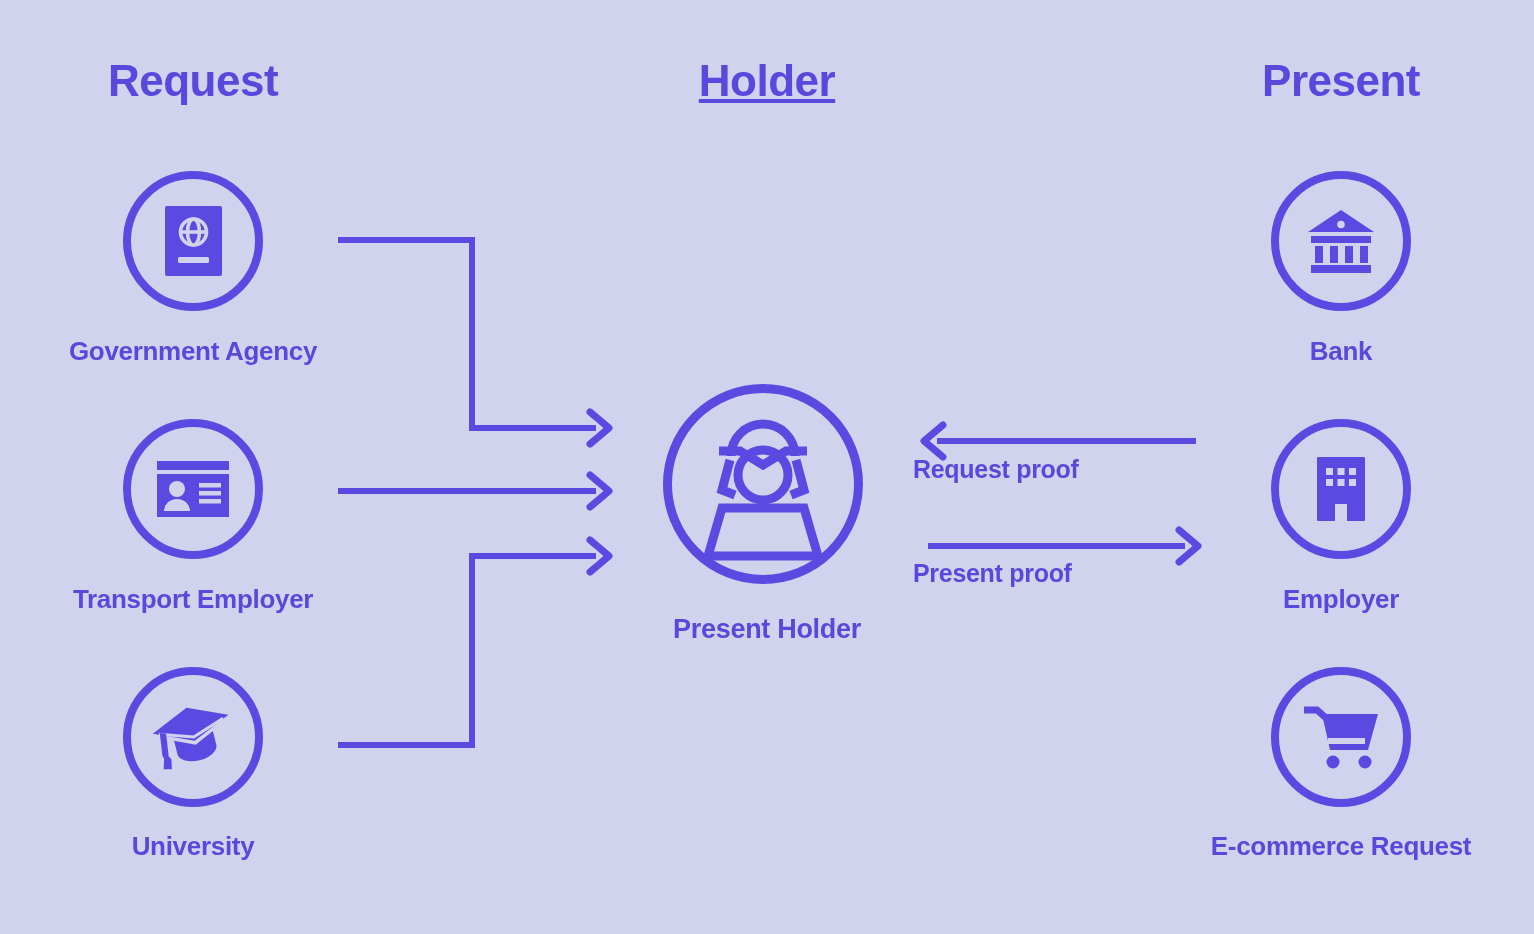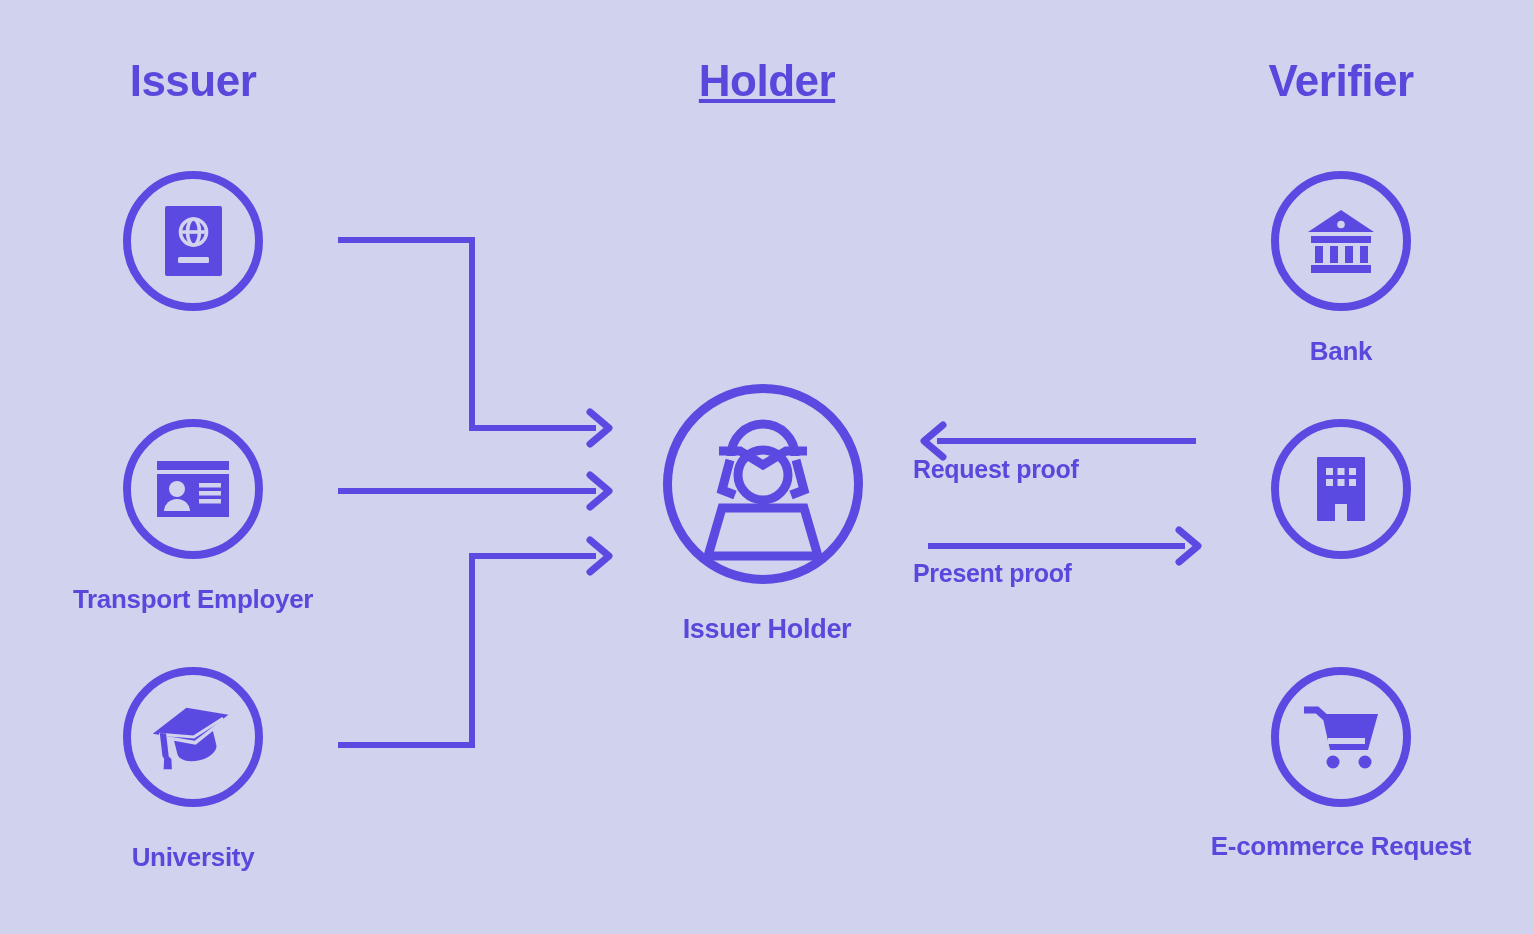--- a/index.html
+++ b/index.html
@@ -47,21 +47,21 @@
     position: absolute;
     width: 380px;
     text-align: center;
     font-size: 26px;
     font-weight: 700;
     letter-spacing: -0.3px;
     color: var(--text, #5848dc);
   }
   #lbl-gov        { left: 3px;    top: 336px; }
   #lbl-transport  { left: 3px;    top: 584px; }
-  #lbl-university { left: 3px;    top: 831px; margin-top: 11px; }
+  #lbl-university { left: 3px;    top: 831px; }
   #lbl-wallet     { left: 577px;  top: 614px; font-size: 27px; }
   #lbl-bank       { left: 1151px; top: 336px; }
   #lbl-employer   { left: 1151px; top: 584px; }
   #lbl-ecommerce  { left: 1151px; top: 831px; }
 
   .flow-label {
     position: absolute;
     width: 300px;
     font-size: 25px;
     font-weight: 700;
@@ -81,23 +81,23 @@
   .sa { stroke: var(--accent, #5b4ae1); fill: none; }
   .sb { stroke: var(--bg, #d1d3ee); fill: none; }
 
   .wallet-icon-svg { margin-top: 12px; }
 </style>
 </head>
 <body>
 
 <div class="stage">
 
-  <div class="col-header" id="hdr-issuer">Issuer</div>
+  <div class="col-header" id="hdr-issuer">Request</div>
   <div class="col-header" id="hdr-holder">Holder</div>
-  <div class="col-header" id="hdr-verifier">Verifier</div>
+  <div class="col-header" id="hdr-verifier">Present</div>
 
   <svg class="connectors" xmlns="http://www.w3.org/2000/svg">
     <g>
       <path class="ln" d="M338,240 H472 V428 H596"></path>
       <path class="ah" d="M590,412 L609,428 L590,444"></path>
     </g>
     <g>
       <path class="ln" d="M338,491 H596"></path>
       <path class="ah" d="M590,475 L609,491 L590,507"></path>
     </g>
@@ -119,20 +119,21 @@
     <svg width="57" height="70" viewBox="0 0 57 70">
       <rect class="fa" x="0" y="0" width="57" height="70" rx="2"></rect>
       <g class="sb" stroke-width="3.6">
         <circle cx="28.5" cy="26" r="13"></circle>
         <ellipse cx="28.5" cy="26" rx="6" ry="13"></ellipse>
         <line x1="15.5" y1="26" x2="41.5" y2="26"></line>
       </g>
       <rect class="fb" x="13" y="51" width="31" height="6" rx="1.5"></rect>
     </svg>
   </div>
+  <div class="node-label" id="lbl-gov">Government Agency</div>
 
   <div class="node-circle sm" id="node-transport">
     <svg width="72" height="56" viewBox="0 0 72 56">
       <rect class="fa" x="0" y="0" width="72" height="9"></rect>
       <rect class="fa" x="0" y="13" width="72" height="43"></rect>
       <circle class="fb" cx="20" cy="28" r="8"></circle>
       <path class="fb" d="M7,50 a13 12 0 0 1 26 0 z"></path>
       <rect class="fb" x="42" y="22" width="22" height="4.5"></rect>
       <rect class="fb" x="42" y="30" width="22" height="4.5"></rect>
       <rect class="fb" x="42" y="38" width="22" height="4.5"></rect>
@@ -157,21 +158,21 @@
       <g class="sa" stroke-width="9">
         <circle cx="59" cy="57" r="25"></circle>
         <path d="M27,38 A32 32 0 1 1 91,38"></path>
         <path d="M15,33 H36 L59,47 L82,33 H103"></path>
         <path d="M26,42 L18,72 L31,77"></path>
         <path d="M92,42 L100,72 L87,77"></path>
         <path d="M18,90 H100 L114,138 H4 Z"></path>
       </g>
     </svg>
   </div>
-  <div class="node-label" id="lbl-wallet">Issuer Holder</div>
+  <div class="node-label" id="lbl-wallet">Present Holder</div>
 
   <div class="node-circle sm" id="node-bank">
     <svg width="66" height="63" viewBox="0 0 66 63">
       <polygon class="fa" points="33,0 66,22 0,22"></polygon>
       <circle class="fb" cx="33" cy="14.5" r="3.8"></circle>
       <rect class="fa" x="3" y="26" width="60" height="7"></rect>
       <rect class="fa" x="7" y="36" width="8" height="17"></rect>
       <rect class="fa" x="22" y="36" width="8" height="17"></rect>
       <rect class="fa" x="37" y="36" width="8" height="17"></rect>
       <rect class="fa" x="52" y="36" width="8" height="17"></rect>
@@ -187,20 +188,21 @@
         <rect x="9" y="11" width="7" height="7"></rect>
         <rect x="20.5" y="11" width="7" height="7"></rect>
         <rect x="32" y="11" width="7" height="7"></rect>
         <rect x="9" y="22" width="7" height="7"></rect>
         <rect x="20.5" y="22" width="7" height="7"></rect>
         <rect x="32" y="22" width="7" height="7"></rect>
         <rect x="18" y="47" width="12" height="17"></rect>
       </g>
     </svg>
   </div>
+  <div class="node-label" id="lbl-employer">Employer</div>
 
   <div class="node-circle sm" id="node-ecommerce">
     <svg width="76" height="64" viewBox="0 0 76 64">
       <path class="sa" stroke-width="7" d="M1,5 H14 L23,13"></path>
       <polygon class="fa" points="19,9 75,9 65,45 27,45"></polygon>
       <rect class="fb" x="25" y="33" width="37" height="6"></rect>
       <circle class="fa" cx="30" cy="57" r="6.5"></circle>
       <circle class="fa" cx="62" cy="57" r="6.5"></circle>
     </svg>
   </div>

